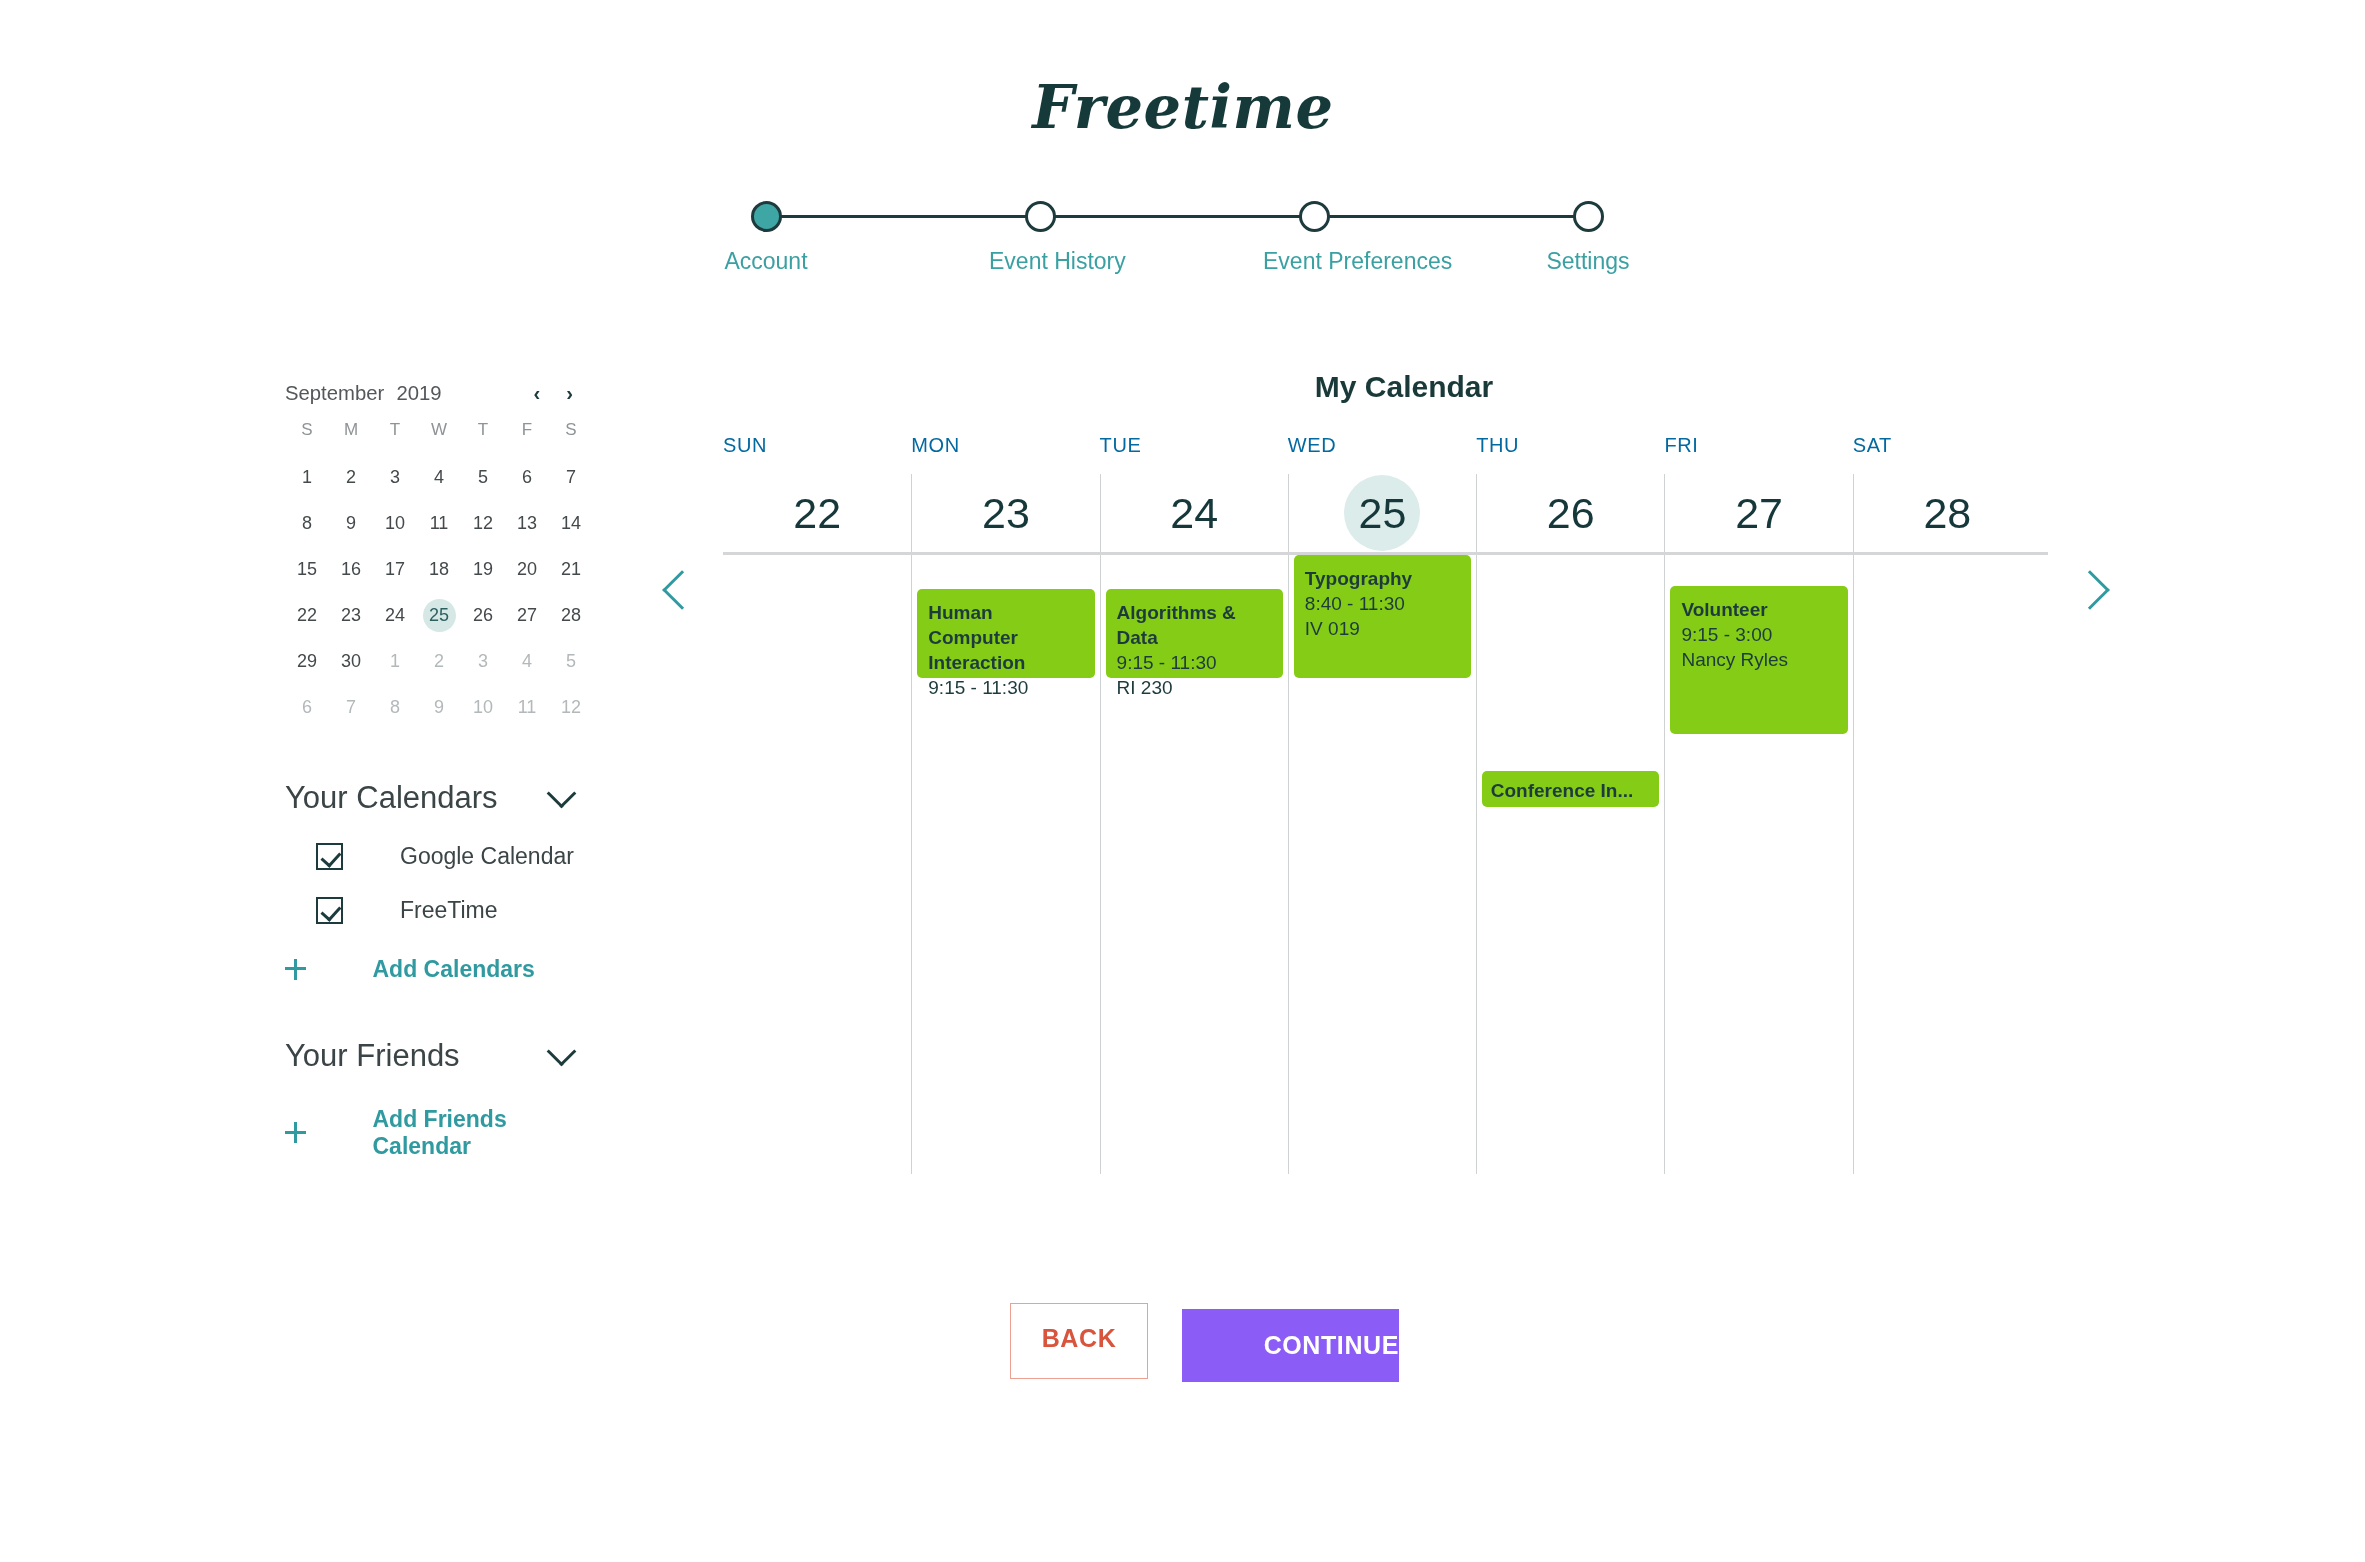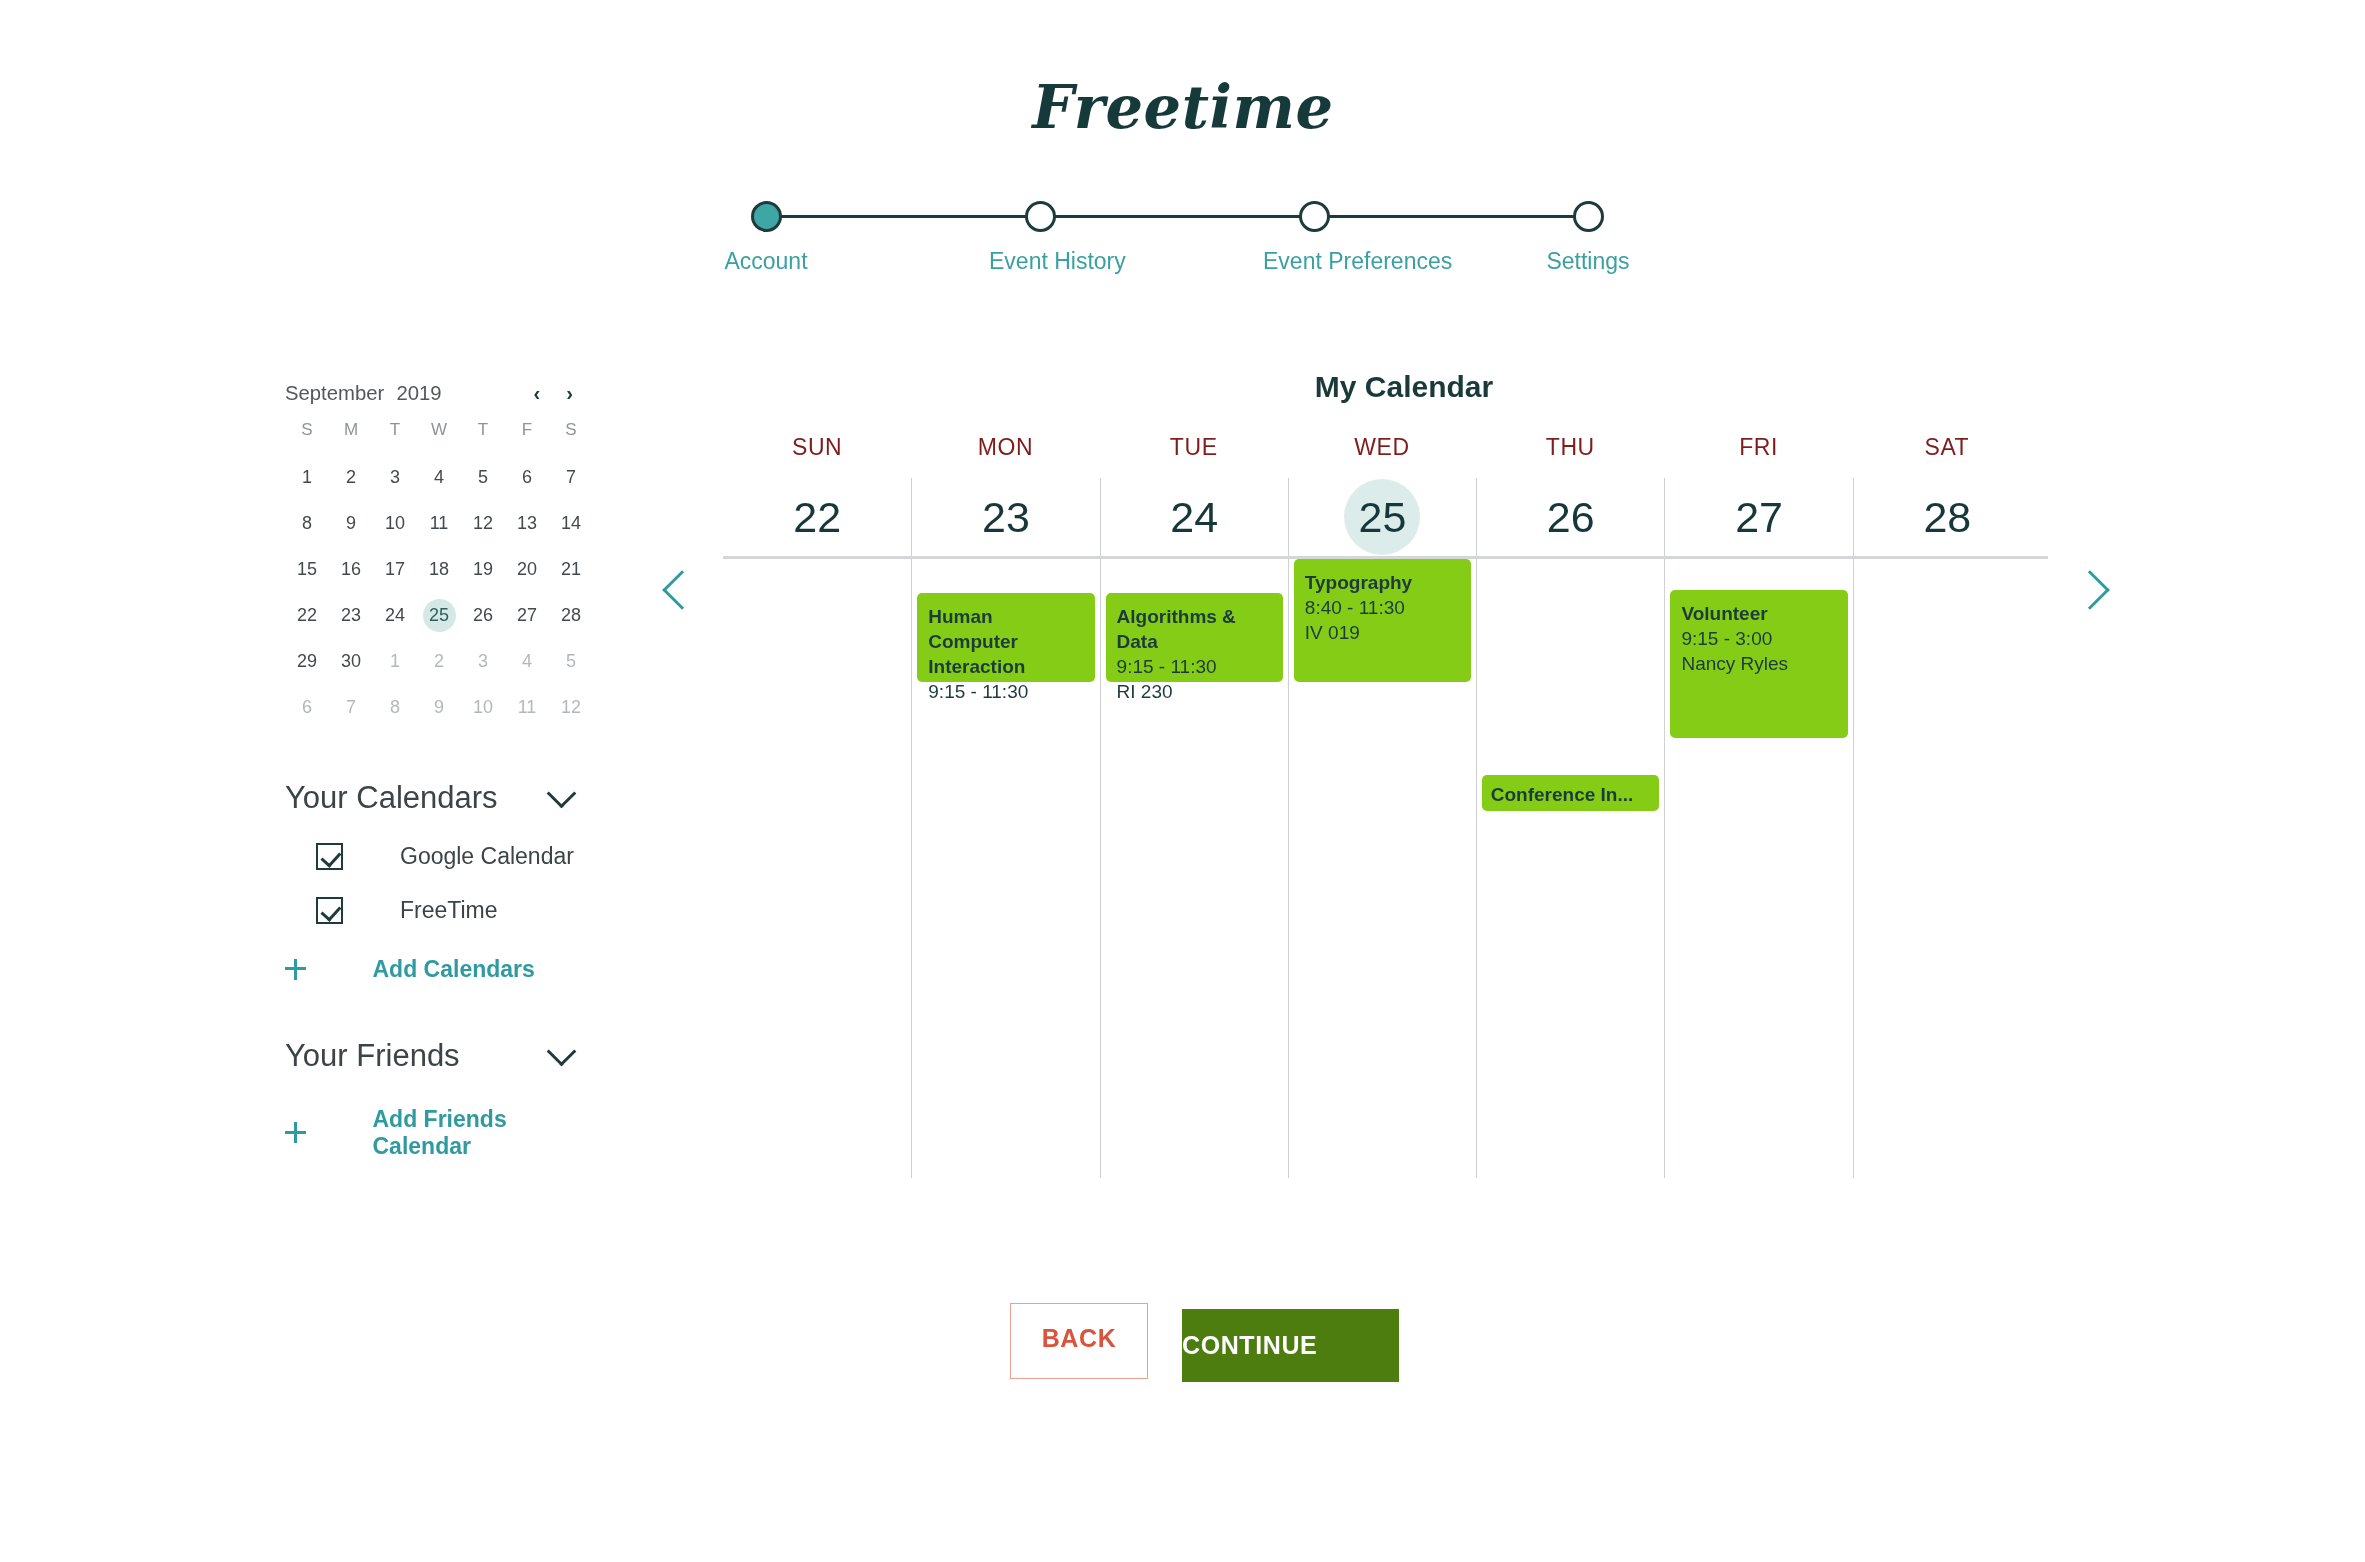--- a/index.html
+++ b/index.html
@@ -137,21 +137,21 @@
   .arrow.right { right: -6.2px; }
   .arrow.right i { transform: rotate(45deg); }
 
   .cols {
     position: relative; margin: 0 59px 0 52px;
     display: grid; grid-template-columns: repeat(7, 1fr);
   }
   .col { position: relative; }
   .col + .col .daybox { border-left: 1.2px solid #cfd2d3; }
   .dow {
-    text-align: center; font-size: 23px; color: #7f1d1d; letter-spacing: 0.6px;
+    text-align: left; font-size: 20px; color: #0369a1; letter-spacing: 0.6px;
     padding-bottom: 17px;
   }
   .daybox {
     height: 78px; display: flex; align-items: center; justify-content: center;
   }
   .daynum { font-size: 43px; color: #16383a; font-weight: 400; }
   .daynum.today {
     width: 76px; height: 76px; line-height: 76px; text-align: center;
     border-radius: 50%; background: #dceceb; color: #16383a;
   }
@@ -185,22 +185,22 @@
   }
   .btn {
     font-size: 25px; font-weight: 700; letter-spacing: 0.6px; cursor: pointer;
     font-family: "Liberation Sans", sans-serif;
   }
   .btn-back {
     width: 138px; height: 76px; line-height: 68px; text-align: center;
     background: #ffffff; border: 1.8px solid #eca091; color: #d9543c;
   }
   .btn-continue {
-    width: 217px; height: 73px; line-height: 73px; text-align: left;
-    background: #4d7c0f; border: none; color: #ffffff;
+    width: 217px; height: 73px; line-height: 73px; text-align: right;
+    background: #8b5cf6; border: none; color: #ffffff;
     margin-top: 5.5px;
   }
 </style>
 </head>
 <body>
 
 <div class="page">
 
   <div class="brand-title">Freetime</div>
 

